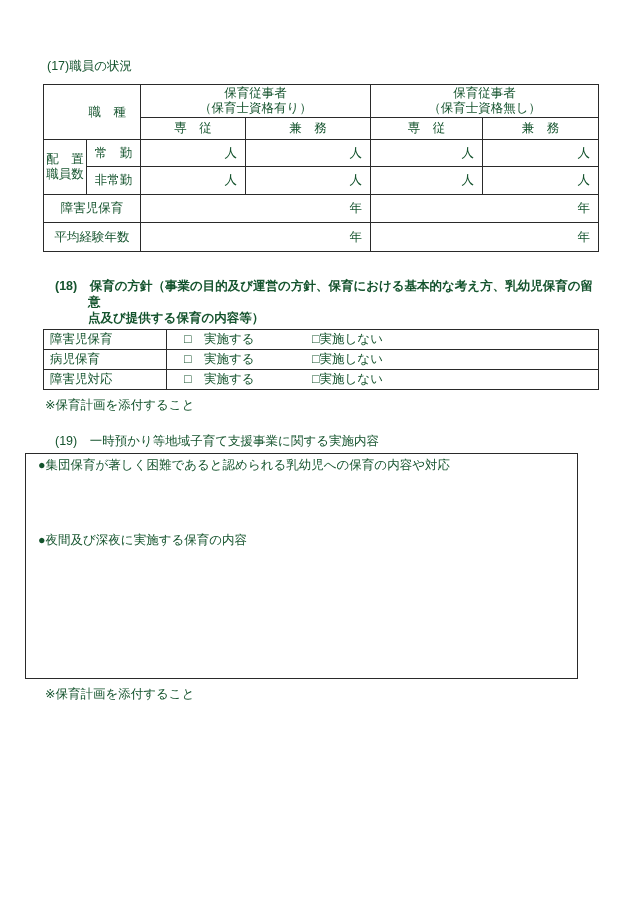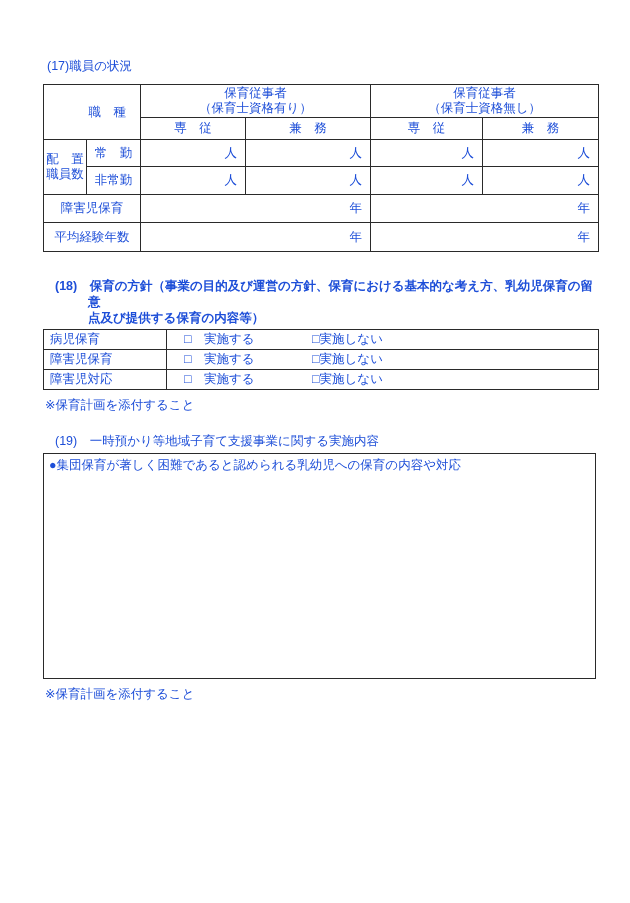--- a/index.html
+++ b/index.html
@@ -1,21 +1,21 @@
 <!DOCTYPE html>
 <html><head>
 <meta charset="utf-8">
 <style>
   html, body { margin:0; padding:0; background:#ffffff; }
   .page {
     position: relative;
     width: 630px;
     height: 903px;
     background: #ffffff;
-    color: #1d4ed8;
+    color: #14532d;
     font-family: "Liberation Sans", "DejaVu Sans", sans-serif;
     font-size: 12.5px;
     font-weight: 500;
     box-sizing: border-box;
     padding-top: 59px;
     overflow: hidden;
   }
   .sec-title { margin-left: 47px; line-height: 15px; white-space: pre-line; }
   .sec-title-18 {
     margin-top: 26px;
@@ -61,26 +61,27 @@
   .bigcell {
     height: 111px !important;
     vertical-align: top;
     padding: 3px 6px;
   }
 
   .note { margin-top: 8px; margin-left: 45px; line-height: 14px; }
 
   .box19 {
     margin-top: 4px;
-    margin-left: 43px;
+    margin-left: 25px;
     width: 553px;
     height: 226px;
     border: 1px solid #2a2a2a;
     box-sizing: border-box;
     padding-top: 2px;
+    padding-left: 7px;
   }
   .entry { padding: 2px 5px 0 5px; box-sizing: border-box; line-height: 15px; }
   .entry.b1 { height: 75px; }
   .entry.b2 { height: 70px; }
 </style>
 </head>
 <body>
 
 <div class="page">
 
@@ -141,43 +142,44 @@
   <div class="sec-title-18">(18)　保育の方針（事業の目的及び運営の方針、保育における基本的な考え方、乳幼児保育の留意
 点及び提供する保育の内容等）</div>
 
   <table class="tbl2">
     <colgroup>
       <col style="width:123px">
         <col style="width:432px">
     </colgroup>
     <tbody>
         <tr>
-      <td class="label">病児保育</td>
+      <td class="label">障害児保育</td>
       <td>
         <span class="optyes">□　実施する</span><span>□実施しない</span>
       </td>
     </tr>
     <tr>
-      <td class="label">障害児保育</td>
+      <td class="label">病児保育</td>
       <td>
         <span class="optyes">□　実施する</span><span>□実施しない</span>
       </td>
     </tr>
     <tr>
       <td class="label">障害児対応</td>
       <td>
         <span class="optyes">□　実施する</span><span>□実施しない</span>
       </td>
     </tr>
   </tbody>
     </table>
 
   <div class="note">※保育計画を添付すること</div>
 
   <div class="sec-title-19">(19)　一時預かり等地域子育て支援事業に関する実施内容</div>
 
   <div class="box19">
     <div class="entry b1">●集団保育が著しく困難であると認められる乳幼児への保育の内容や対応</div>
+    <div class="entry b2">●夜間及び深夜に実施する保育の内容</div>
   </div>
 
   <div class="note">※保育計画を添付すること</div>
 
 </div>
 
 </body></html>

